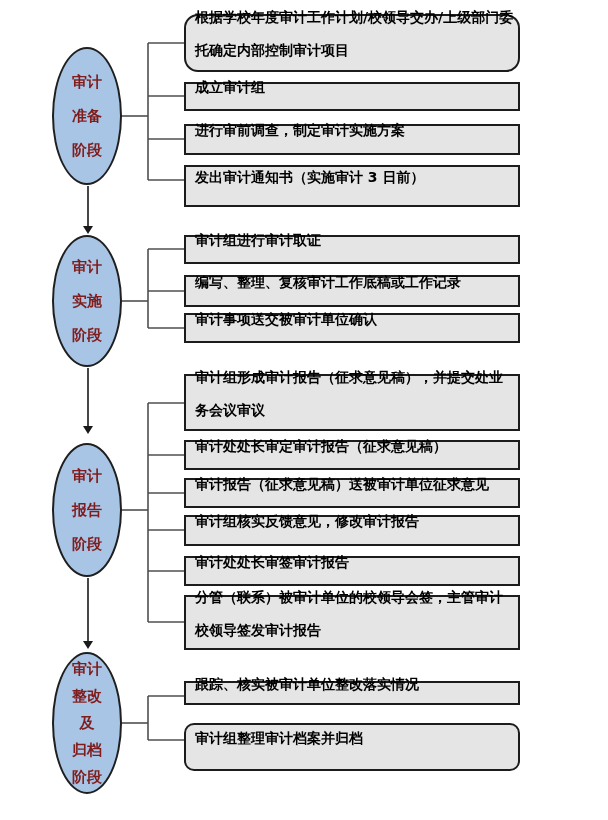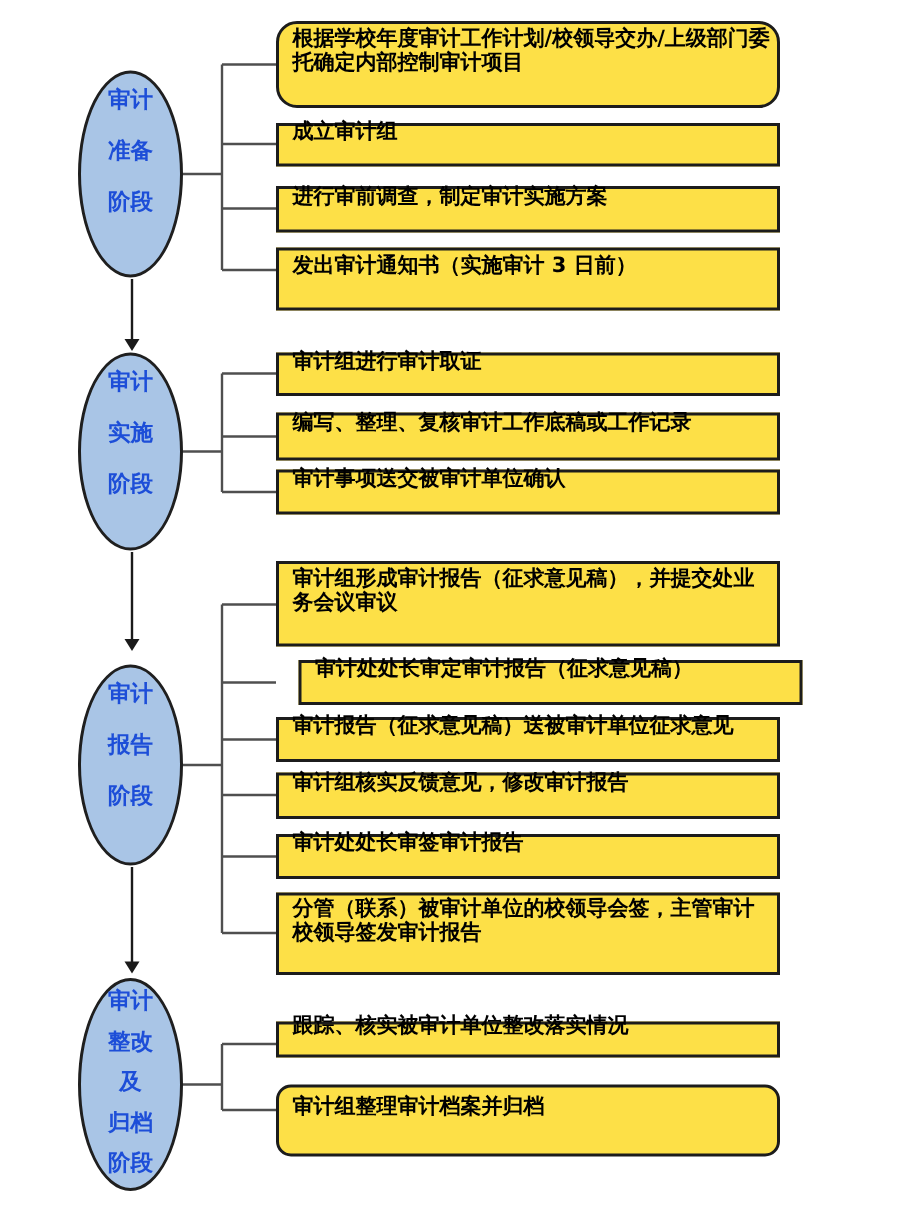--- a/index.html
+++ b/index.html
@@ -24,23 +24,24 @@
   }
   .phase-ellipse {
     position: absolute;
     left: 52px;
     width: 70px;
     border-radius: 50%;
     background: #a9c5e6;
     border: 2px solid #1f1f1f;
     box-sizing: border-box;
     display: flex;
+    align-items: center;
     justify-content: center;
     text-align: center;
-    color: #1d4ed8;
+    color: #7f1d1d;
     font-weight: bold;
     font-size: 15px;
     z-index: 2;
   }
   .phase-label {
     white-space: pre-line;
   }
   #ellipse-1 { top: 47px;  height: 138px; }
   #ellipse-2 { top: 235px; height: 132px; }
   #ellipse-3 { top: 443px; height: 134px; }
@@ -49,44 +50,44 @@
   #ellipse-2 .phase-label,
   #ellipse-3 .phase-label { line-height: 34px; }
   #ellipse-4 .phase-label { line-height: 27px; }
 
   .step-box {
     position: absolute;
     left: 184px;
     width: 336px;
     box-sizing: border-box;
     border: 2px solid #1c1c1c;
-    background: #fde047;
+    background: #e5e5e5;
     display: flex;
     align-items: center;
     padding: 1px 4px 19px 9px;
     color: #000000;
     font-weight: bold;
     font-size: 14px;
-    line-height: 16px;
+    line-height: 33px;
     z-index: 2;
   }
   .rounded { border-radius: 14px; }
   .rounded-small { border-radius: 10px; }
 
   #p1b1 { top: 14px;  height: 58px; }
   #p1b2 { top: 82px;  height: 29px; }
   #p1b3 { top: 124px; height: 31px; }
   #p1b4 { top: 165px; height: 42px; }
 
   #p2b1 { top: 235px; height: 29px; }
   #p2b2 { top: 275px; height: 32px; }
   #p2b3 { top: 313px; height: 30px; }
 
   #p3b1 { top: 374px; height: 57px; }
-  #p3b2 { top: 440px; height: 30px; margin-left: 15px; }
+  #p3b2 { top: 440px; height: 30px; }
   #p3b3 { top: 478px; height: 30px; }
   #p3b4 { top: 515px; height: 31px; }
   #p3b5 { top: 556px; height: 30px; }
   #p3b6 { top: 595px; height: 55px; }
 
   #p4b1 { top: 681px; height: 15px; }
   #p4b2 { top: 723px; height: 48px; }
 </style>
 </head>
 <body>

